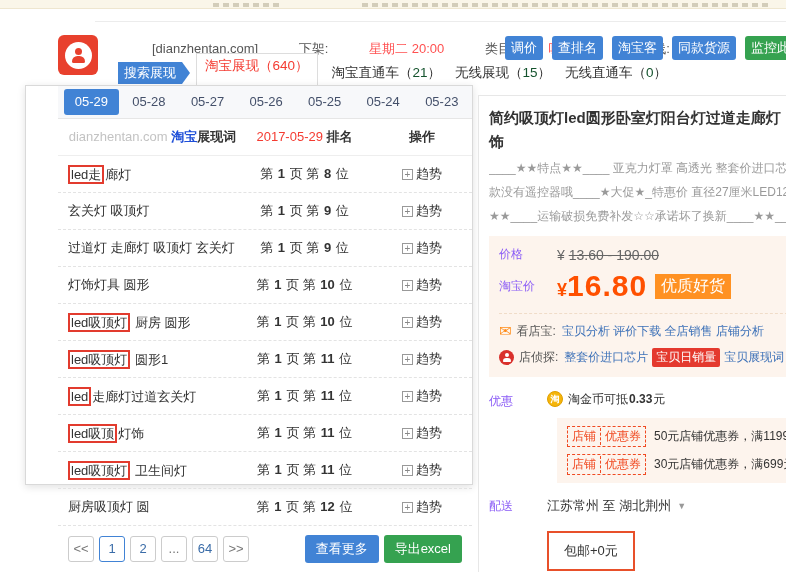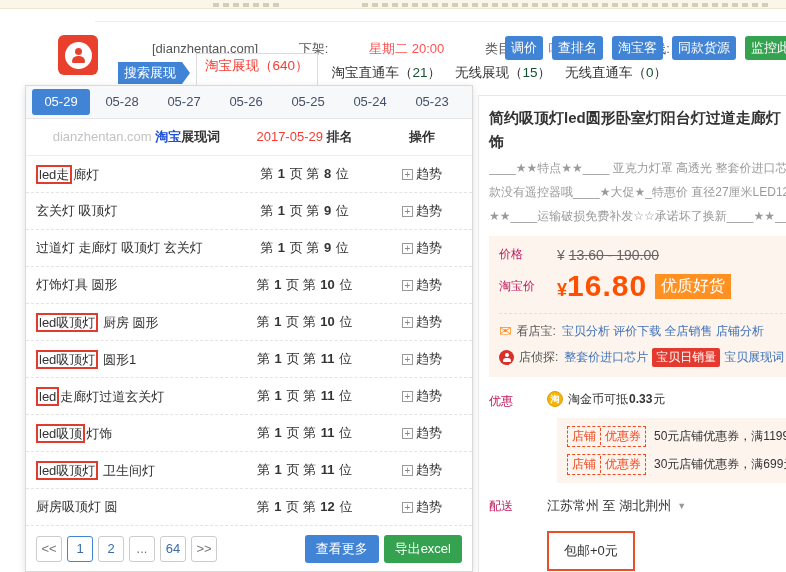--- a/index.html
+++ b/index.html
@@ -25,21 +25,21 @@
 
   
   .search-tab { position:absolute; left:118px; top:62px; height:22px; line-height:22px; padding:0 6px; background:#4183d5; color:#fff; font-size:13px; }
   .search-tab::after { content:""; position:absolute; right:-8px; top:0; border-top:11px solid transparent; border-bottom:11px solid transparent; border-left:8px solid #4183d5; }
   .tabs { position:absolute; left:196px; top:60px; display:flex; gap:14px; align-items:center; height:25px; }
   .tab { font-size:13.5px; color:#333; white-space:nowrap; cursor:pointer; }
   .tab.active { color:#f43b31; background:#fff; border:1px solid #ddd; border-bottom:none; padding:3px 8px 17px; }
   .tab .num { color:#14532d; }
 
   
-  .popup { position:absolute; left:25px; top:85px; width:448px; height:487px; background:#fff; border:1px solid #d9d9d9; box-shadow:0 2px 8px rgba(0,0,0,.12); }
+  .popup { position:absolute; left:25px; top:85px; width:448px; height:400px; background:#fff; border:1px solid #d9d9d9; box-shadow:0 2px 8px rgba(0,0,0,.12);padding-left:32px; }
   .datebar { height:33px; background:#f7f8fa; border-bottom:1px solid #e6e6e6; display:flex; align-items:center; padding-left:6px; }
   .date-tab { width:60px; height:26px; line-height:26px; text-align:center; color:#44506a; font-size:13px; cursor:pointer; margin-right:2px; }
   .date-tab.active { background:#4183d5; color:#fff; border-radius:3px; width:58px; }
   .thead { display:flex; align-items:center; height:37px; font-size:13px; border-bottom:1px solid #eee; }
   .col-kw { flex:1; padding-left:10px; }
   .thead .col-kw { text-align:center; }
   .col-rank { width:135px; text-align:center; white-space:nowrap; }
   .col-op { width:100px; text-align:center; white-space:nowrap; }
   .brand-gray { color:#c3c3c3; }
   .brand-red { color:#1d4ed8; font-weight:bold; }
@@ -58,21 +58,21 @@
   .page-box.current { border-color:#4183d5; }
   .pager .btn { margin-left:auto; height:28px; line-height:28px; padding:0 11px; }
   .pager .btn + .btn { margin-left:0; }
 
   
   .product { position:absolute; left:478px; top:95px; width:330px; height:477px; background:#fff; border-left:1px solid #e7e7e7; border-top:1px solid #e7e7e7; padding:10px 0 0 10px; }
   .p-title { font-size:15px; font-weight:bold; color:#333; line-height:24px; width:300px; }
   .p-desc { font-size:12px; color:#9a9a9a; line-height:20px; white-space:nowrap; overflow:hidden; margin-top:4px; }
   .price-box { background:#fdf4ed; margin-top:10px; padding:10px 0 10px 10px; }
   .prow { display:flex; align-items:center; }
-  .plabel { width:58px; color:#be185d; font-size:12px; flex:none; }
+  .plabel { width:58px; color:#8b5cf6; font-size:12px; flex:none; }
   .old-price { color:#666; font-size:14px; }
   .old-price s { color:#666; }
   .big-price { color:#ff5000; font-weight:bold; }
   .big-price .cur { font-size:18px; }
   .big-price .val { font-size:30px; letter-spacing:1px; }
   .quality-badge { background:#ff9122; color:#fff; font-size:16px; padding:2px 6px; margin-left:8px; }
   .pdivider { border-top:1px dashed #f0dcc8; margin:10px 0 8px 0; }
   .linkrow { display:flex; align-items:center; margin-top:8px; font-size:12px; white-space:nowrap; }
   .linkrow .lbl { color:#555; margin:0 6px 0 5px; }
   .links { color:#3d71b8; }

